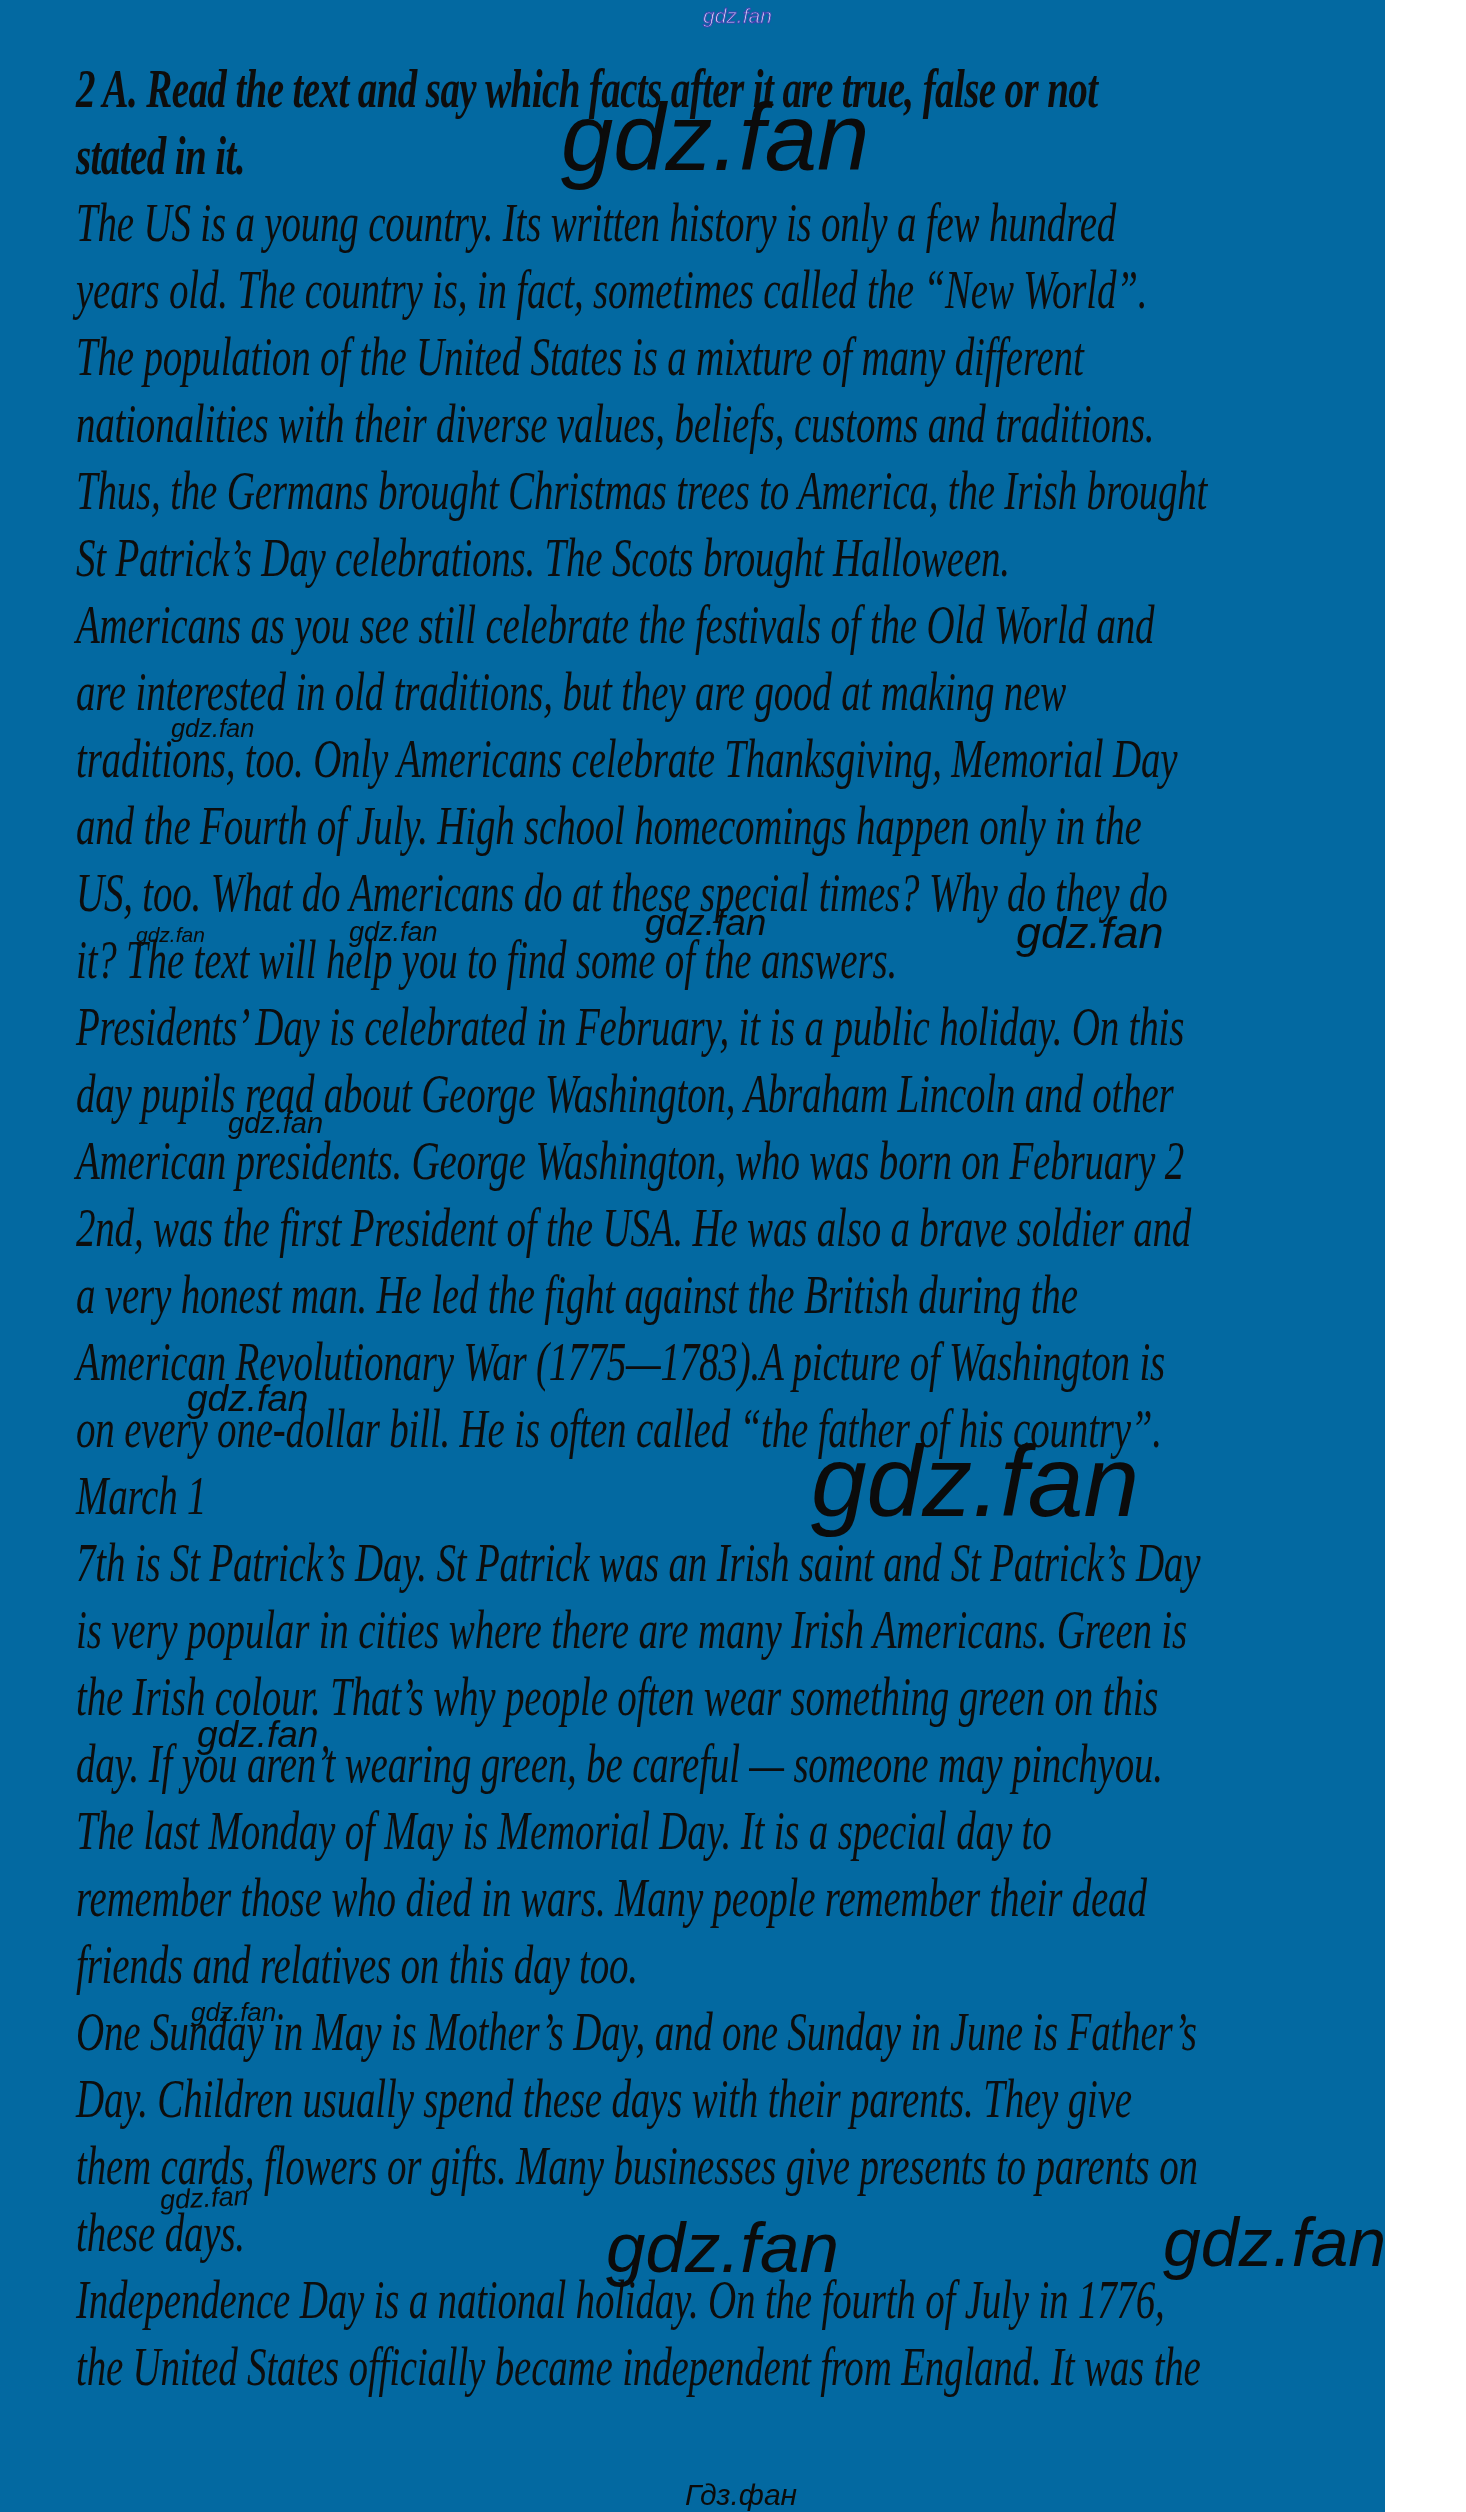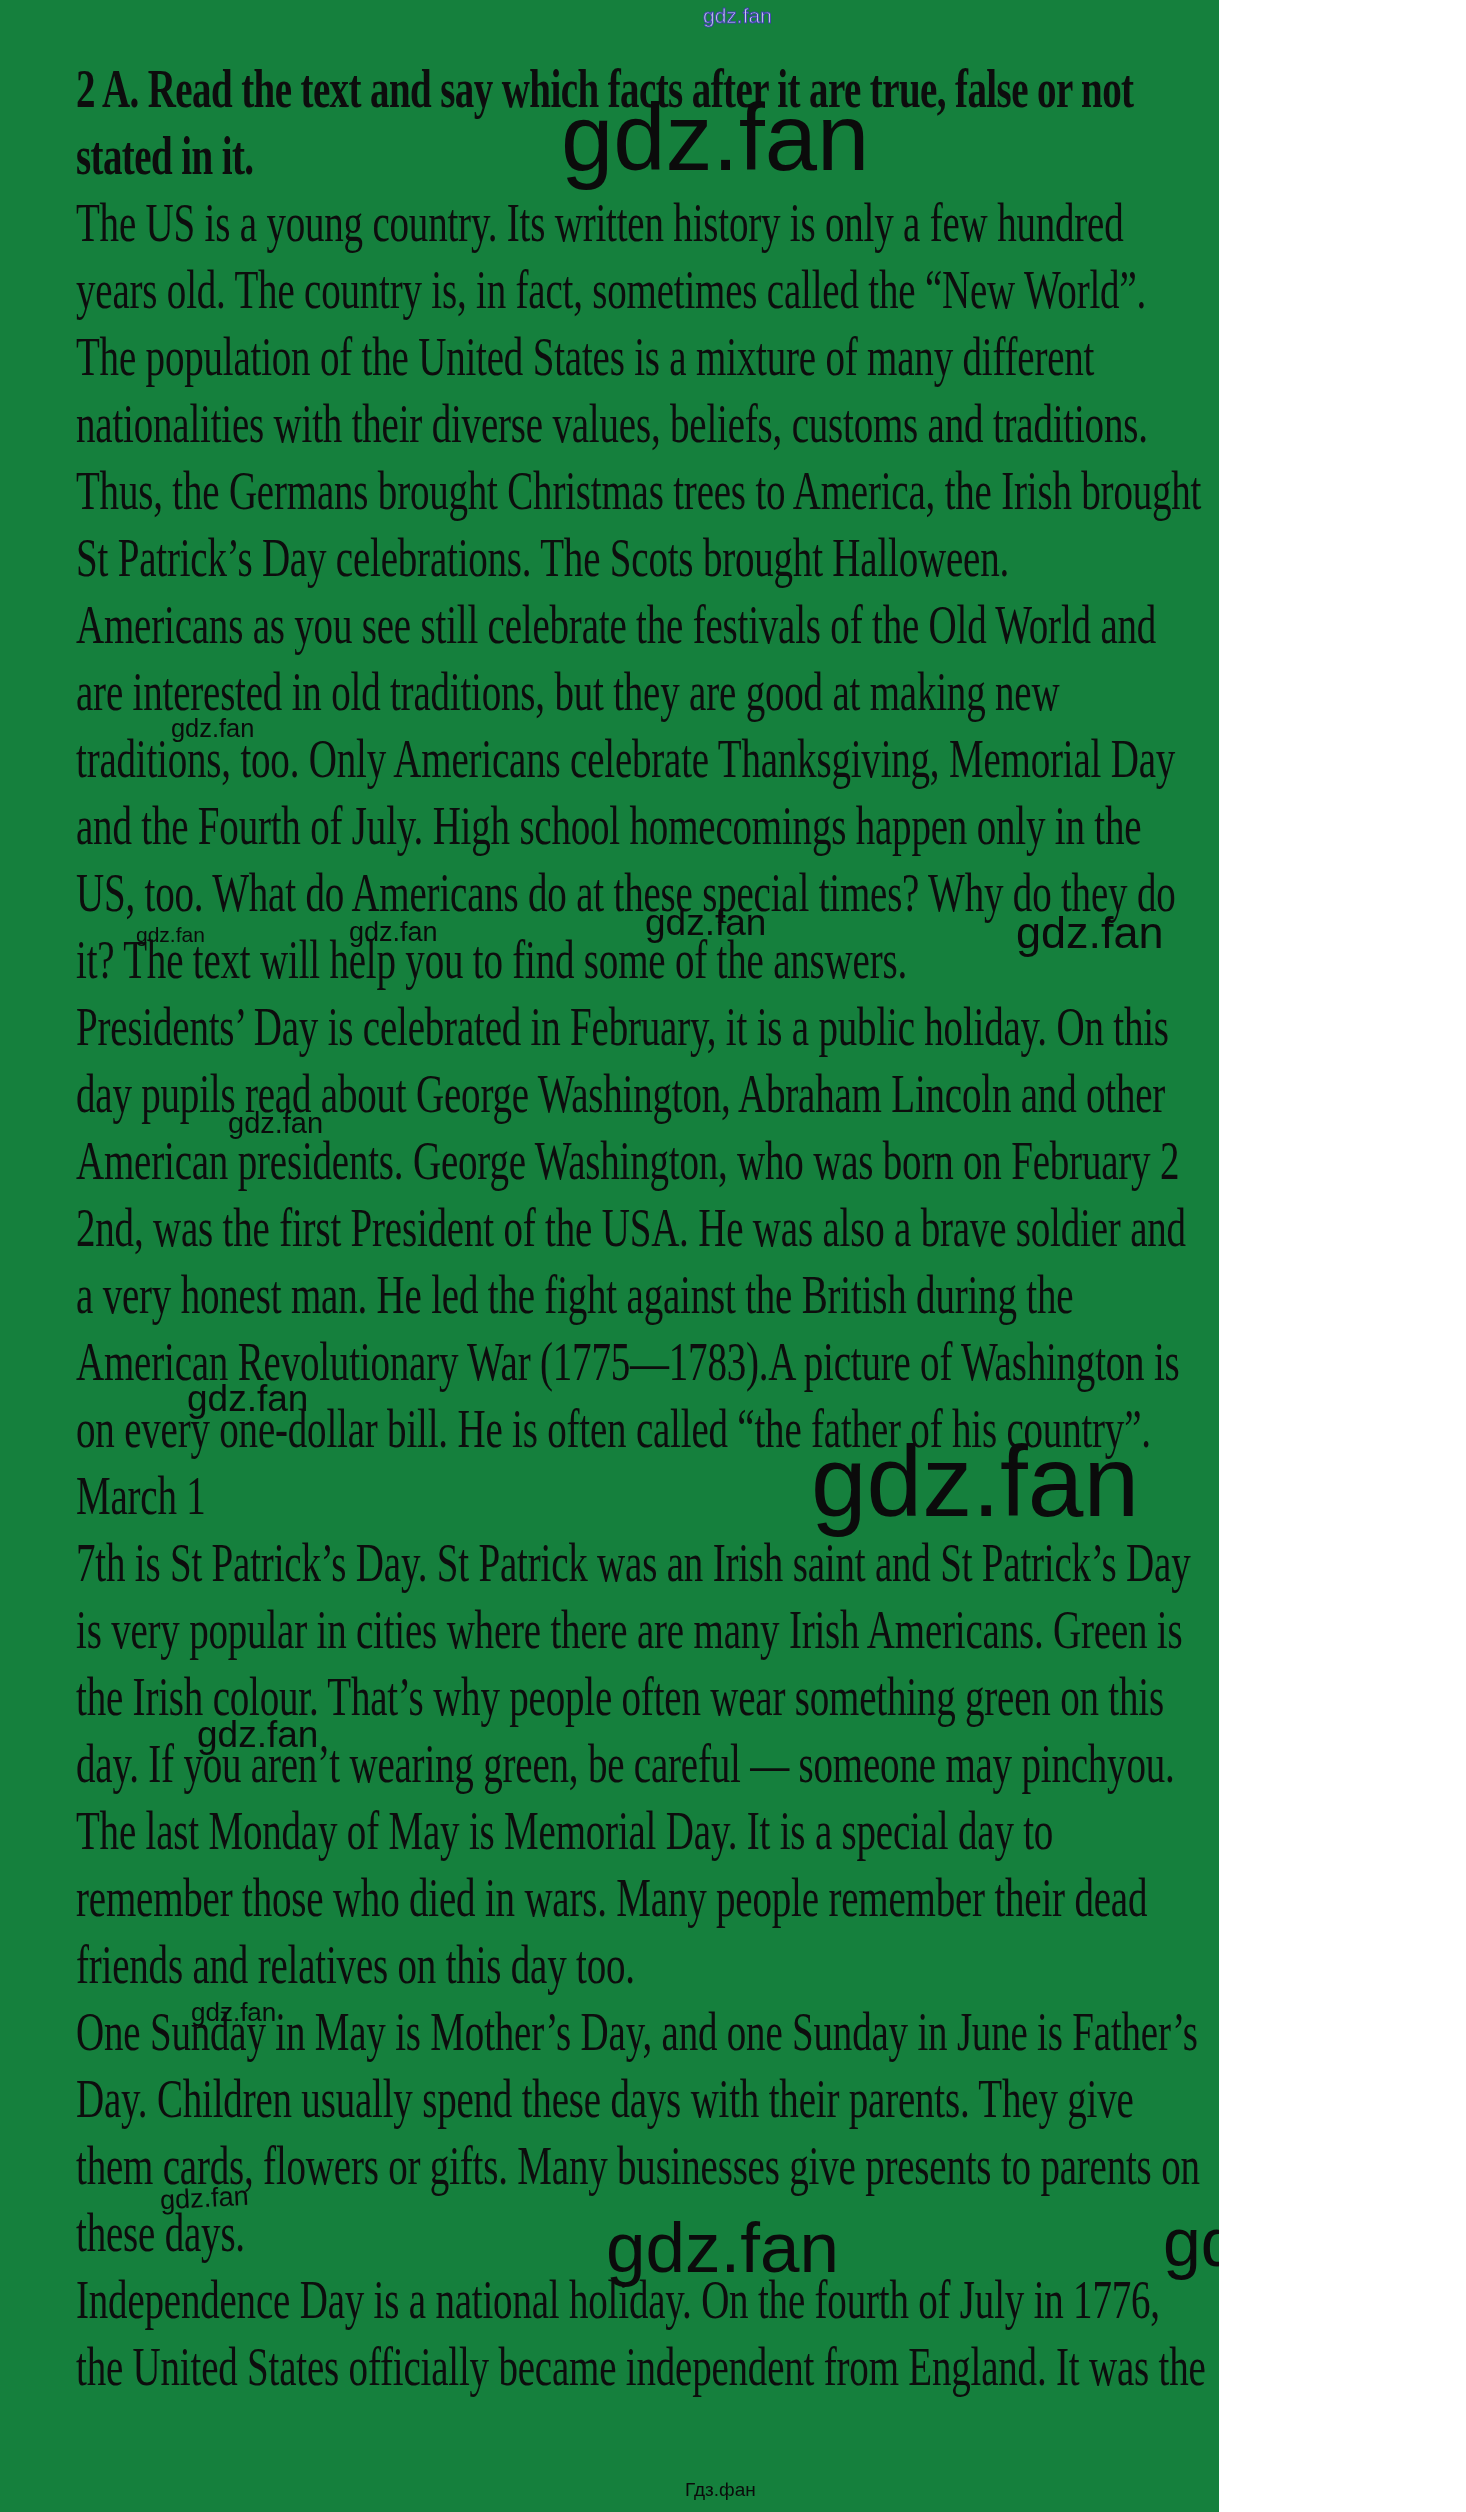--- a/index.html
+++ b/index.html
@@ -1,23 +1,24 @@
 <!DOCTYPE html>
 <html style="font-size:12.3px"><head>
 <meta charset="utf-8">
 <style>
   html,body{margin:0;padding:0;background:#ffffff;}
   .page{
     position:relative;
-    width:1219px;
+    width:1385px;
     height:2512px;
-    background:#15803d;
+    background:#0369a1;
     overflow:hidden;
     font-family:"Liberation Serif", serif;
     color:#0d0d0d;
+    font-style:italic;
   }
   .textcol{
     position:absolute;
     left:76px;
     top:54px;
     width:1380px;
   }
   .line{
     display:block;
     white-space:nowrap;
@@ -46,21 +47,21 @@
   .wm-4{left:645px;top:904px;font-size:37px;}
   .wm-5{left:1016px;top:910px;font-size:45px;}
   .wm-6{left:228px;top:1109px;font-size:29px;}
   .wm-7{left:187px;top:1380px;font-size:37px;}
   .wm-8{left:811px;top:1431px;font-size:100px;}
   .wm-9{left:197px;top:1716px;font-size:37px;}
   .wm-10{left:191px;top:1999px;font-size:26px;}
   .wm-11{left:160px;top:2185px;font-size:27px;transform:rotate(-3deg);}
   .wm-12{left:606px;top:2212px;font-size:71px;}
   .wm-13{left:1163px;top:2208px;font-size:68px;}
-  .wm-bottom{left:685px;top:2480px;font-size:19px;}
+  .wm-bottom{left:685px;top:2480px;font-size:30px;}
 </style>
 </head>
 <body>
 
 <div class="page">
 
   <span class="wm wm-top">gdz.fan</span>
 
   <div class="textcol">
     <div class="line heading">2 A. Read the text and say which facts after it are true, false or not</div>

